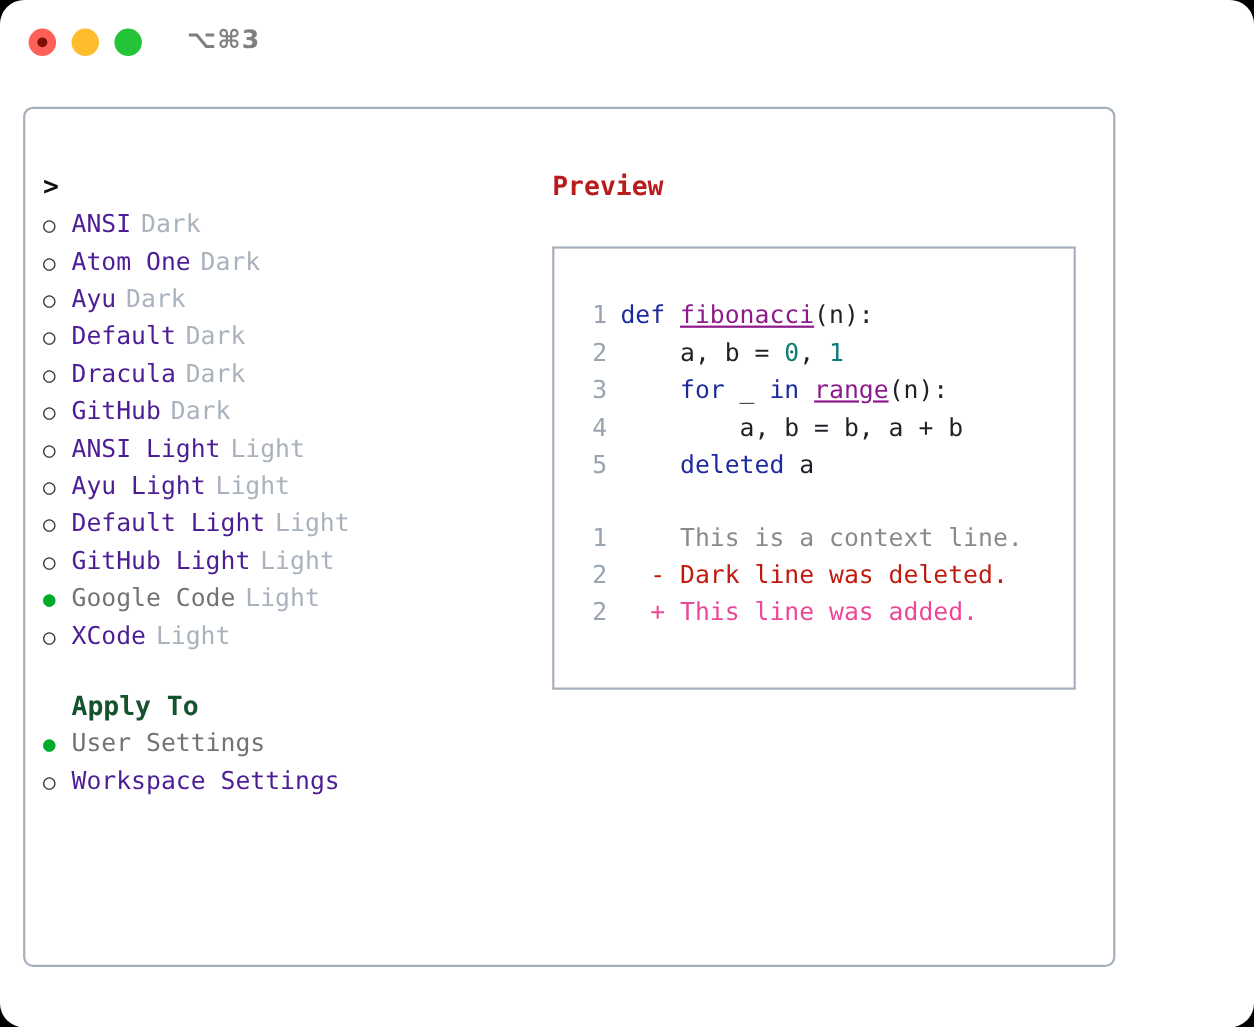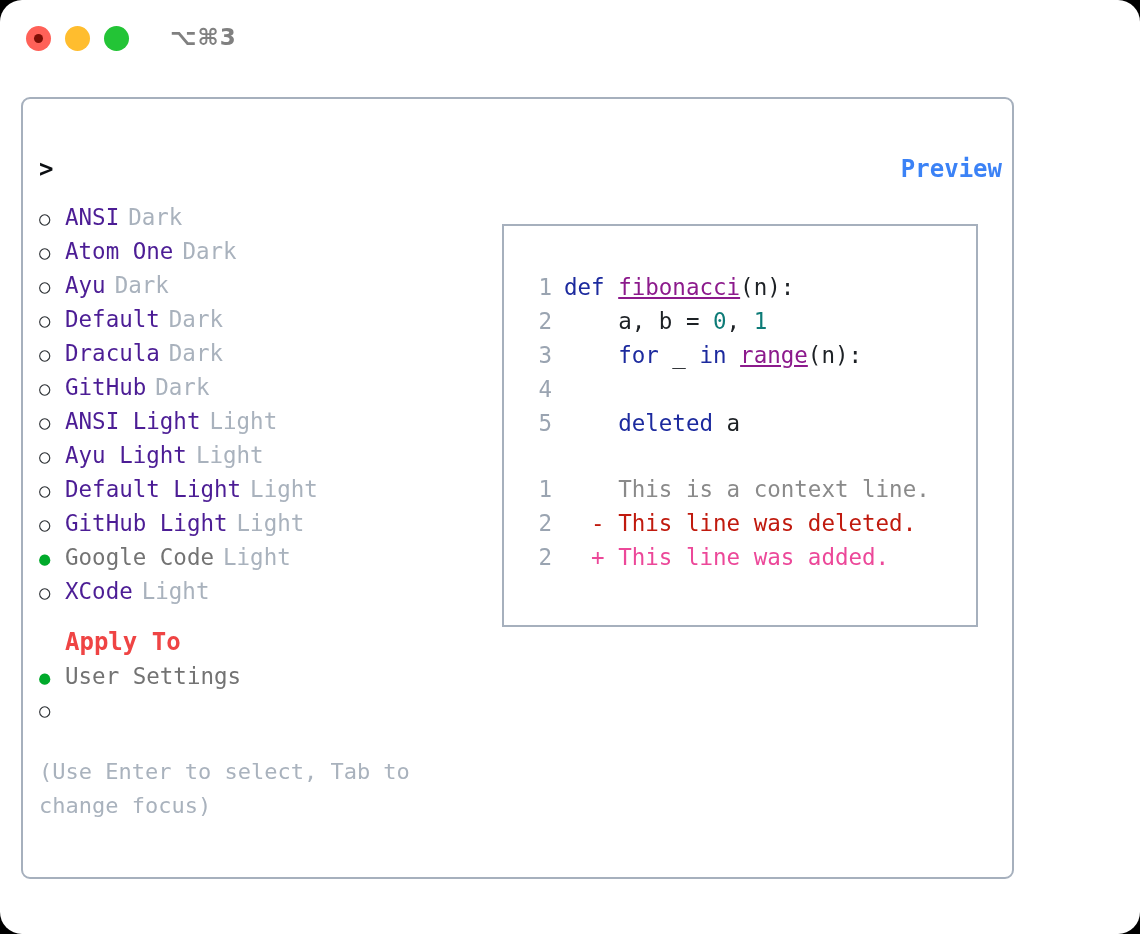--- a/index.html
+++ b/index.html
@@ -110,25 +110,24 @@
     flex: 0 0 26px;
     font-size: 19px;
     color: #2f3337;
     line-height: 34px;
   }
   .marker.sel { color: #00aa2b; font-size: 19px; }
   .marker.blank { color: transparent; }
 
   .label { color: #4c1d95; }
   .label.green { color: #737373; }
-  .label.bold  { font-weight: 700; color: #ef4444; }
+  .label.bold  { font-weight: 700; color: #14532d; }
   .variant {
     color: #a9b2bd;
     margin-left: 9px;
-    margin-top: 13px;
   }
 
   .section-header {
     display: flex;
     align-items: baseline;
     height: 36px;
     white-space: pre;
     font-size: 24px;
     font-weight: 700;
     color: #0c0f12;
@@ -154,24 +153,23 @@
   
   .right-col {
     position: absolute;
     left: 479px;
     top: 52px;
     width: 500px;
   }
   .preview-title {
     font-size: 24px;
     font-weight: 700;
-    color: #3b82f6;
+    color: #b91c1c;
     line-height: 36px;
     white-space: pre;
-    text-align: right;
   }
   .preview-box {
     margin-top: 37px;
     width: 476px;
     height: 403px;
     border: 2px solid #a6b0bd;
     box-sizing: border-box;
     background: #ffffff;
     padding: 44px 0 0 18px;
   }
@@ -241,41 +239,40 @@
           </div>
 
         <div class="spacer"></div>
 
         <div class="row">
           <span class="marker blank">○</span><span class="label bold" style="font-size:24px;">Apply To</span>
         </div>
 
         <div id="apply-items">
             <div class="row"><span class="marker sel">●</span><span class="label green">User Settings</span></div>
-            <div class="row"><span class="marker">○</span></div>
+            <div class="row"><span class="marker">○</span><span class="label">Workspace Settings</span></div>
           </div>
 
-        <div class="hint">(Use Enter to select, Tab to change focus)</div>
       </div>
 
       <div class="right-col">
         <div class="preview-title">Preview</div>
 
         <div class="preview-box">
           <div id="code-block">
               <div class="code-line"><span class="lnum">1</span><span class="tok-kw">def </span><span class="tok-fn">fibonacci</span><span class="tok-plain">(n):</span></div>
               <div class="code-line"><span class="lnum">2</span><span class="tok-plain">    a, b = </span><span class="tok-num">0</span><span class="tok-plain">, </span><span class="tok-num">1</span></div>
               <div class="code-line"><span class="lnum">3</span><span class="tok-plain">    </span><span class="tok-kw">for</span><span class="tok-plain"> _ </span><span class="tok-kw">in</span><span class="tok-plain"> </span><span class="tok-fn">range</span><span class="tok-plain">(n):</span></div>
-              <div class="code-line"><span class="lnum">4</span></div>
+              <div class="code-line"><span class="lnum">4</span><span class="tok-plain">        a, b = b, a + b</span></div>
               <div class="code-line"><span class="lnum">5</span><span class="tok-plain">    </span><span class="tok-kw">deleted</span><span class="tok-plain"> a</span></div>
             </div>
           <div class="gap-line"></div>
           <div id="diff-block">
               <div class="code-line"><span class="lnum">1</span><span class="tok-ctx">    This is a context line.</span></div>
-              <div class="code-line"><span class="lnum">2</span><span class="tok-del">  - This line was deleted.</span></div>
+              <div class="code-line"><span class="lnum">2</span><span class="tok-del">  - Dark line was deleted.</span></div>
               <div class="code-line"><span class="lnum">2</span><span class="tok-add">  + This line was added.</span></div>
             </div>
         </div>
       </div>
 
     </div>
   </div>
 </div>
 
 </body></html>

